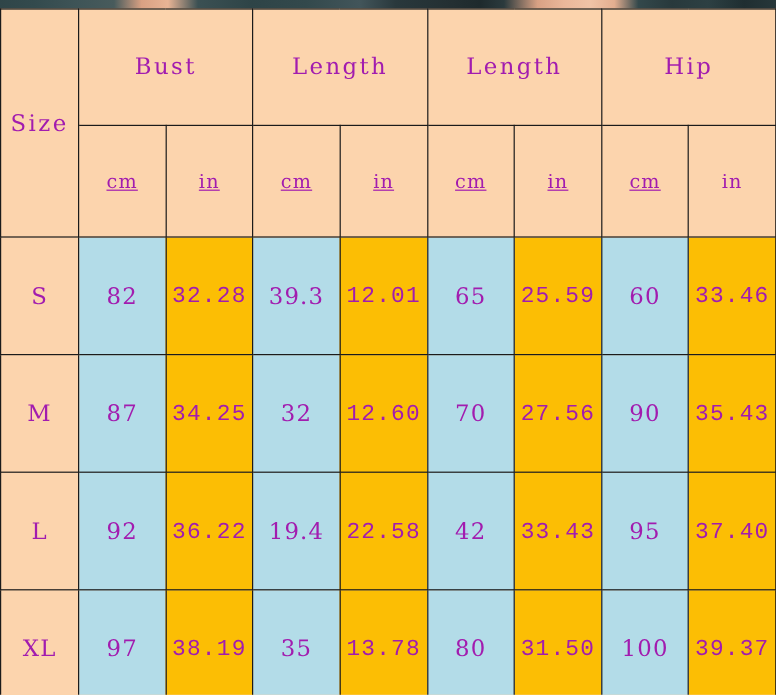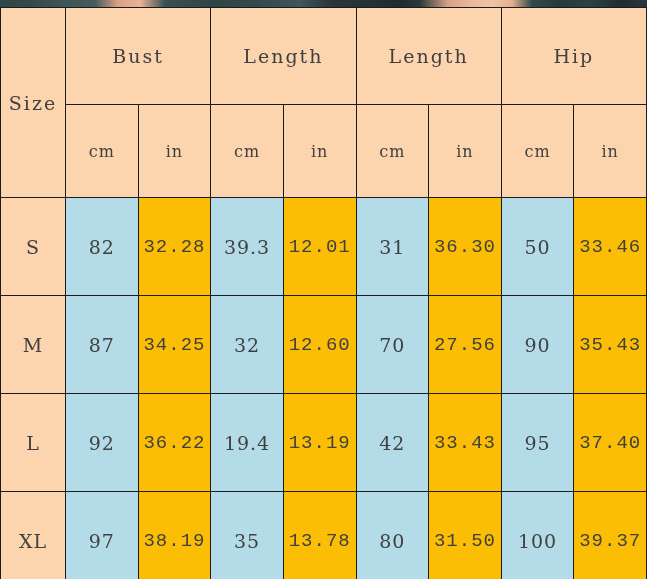--- a/index.html
+++ b/index.html
@@ -52,32 +52,32 @@
     border-collapse: collapse;
     table-layout: fixed;
   }
 
   table.size-chart td,
   table.size-chart th {
     border: 1px solid #1b1b1b;
     text-align: center;
     vertical-align: middle;
     font-weight: normal;
-    color: #404040;
+    color: #a21caf;
     padding: 0;
   }
 
   
   table.size-chart {
     border-left: none;
     border-right: none;
   }
 
   .c-size      { width: 64px; }
-  .c-measure   { width: 72px; }
+  .c-measure   { width: 72px; text-decoration: underline; }
   .c-measure-w { width: 73px; }
 
   .hdr-group {
     background: #fcd4ad;
     font-size: 19px;
     letter-spacing: 2px;
     height: 96px;
   }
   .hdr-unit {
     background: #fcd4ad;
@@ -138,44 +138,44 @@
       </tr>
     </thead>
     <tbody>
 
       <tr class="row-data">
         <td class="cell-size">S</td>
         <td class="cell-cm">82</td>
         <td class="cell-in">32.28</td>
         <td class="cell-cm">39.3</td>
         <td class="cell-in">12.01</td>
-        <td class="cell-cm">31</td>
-        <td class="cell-in">36.30</td>
-        <td class="cell-cm">50</td>
+        <td class="cell-cm">65</td>
+        <td class="cell-in">25.59</td>
+        <td class="cell-cm">60</td>
         <td class="cell-in">33.46</td>
       </tr>
 
       <tr class="row-data">
         <td class="cell-size">M</td>
         <td class="cell-cm">87</td>
         <td class="cell-in">34.25</td>
         <td class="cell-cm">32</td>
         <td class="cell-in">12.60</td>
         <td class="cell-cm">70</td>
         <td class="cell-in">27.56</td>
         <td class="cell-cm">90</td>
         <td class="cell-in">35.43</td>
       </tr>
 
       <tr class="row-data">
         <td class="cell-size">L</td>
         <td class="cell-cm">92</td>
         <td class="cell-in">36.22</td>
         <td class="cell-cm">19.4</td>
-        <td class="cell-in">13.19</td>
+        <td class="cell-in">22.58</td>
         <td class="cell-cm">42</td>
         <td class="cell-in">33.43</td>
         <td class="cell-cm">95</td>
         <td class="cell-in">37.40</td>
       </tr>
 
       <tr class="row-data">
         <td class="cell-size">XL</td>
         <td class="cell-cm">97</td>
         <td class="cell-in">38.19</td>

